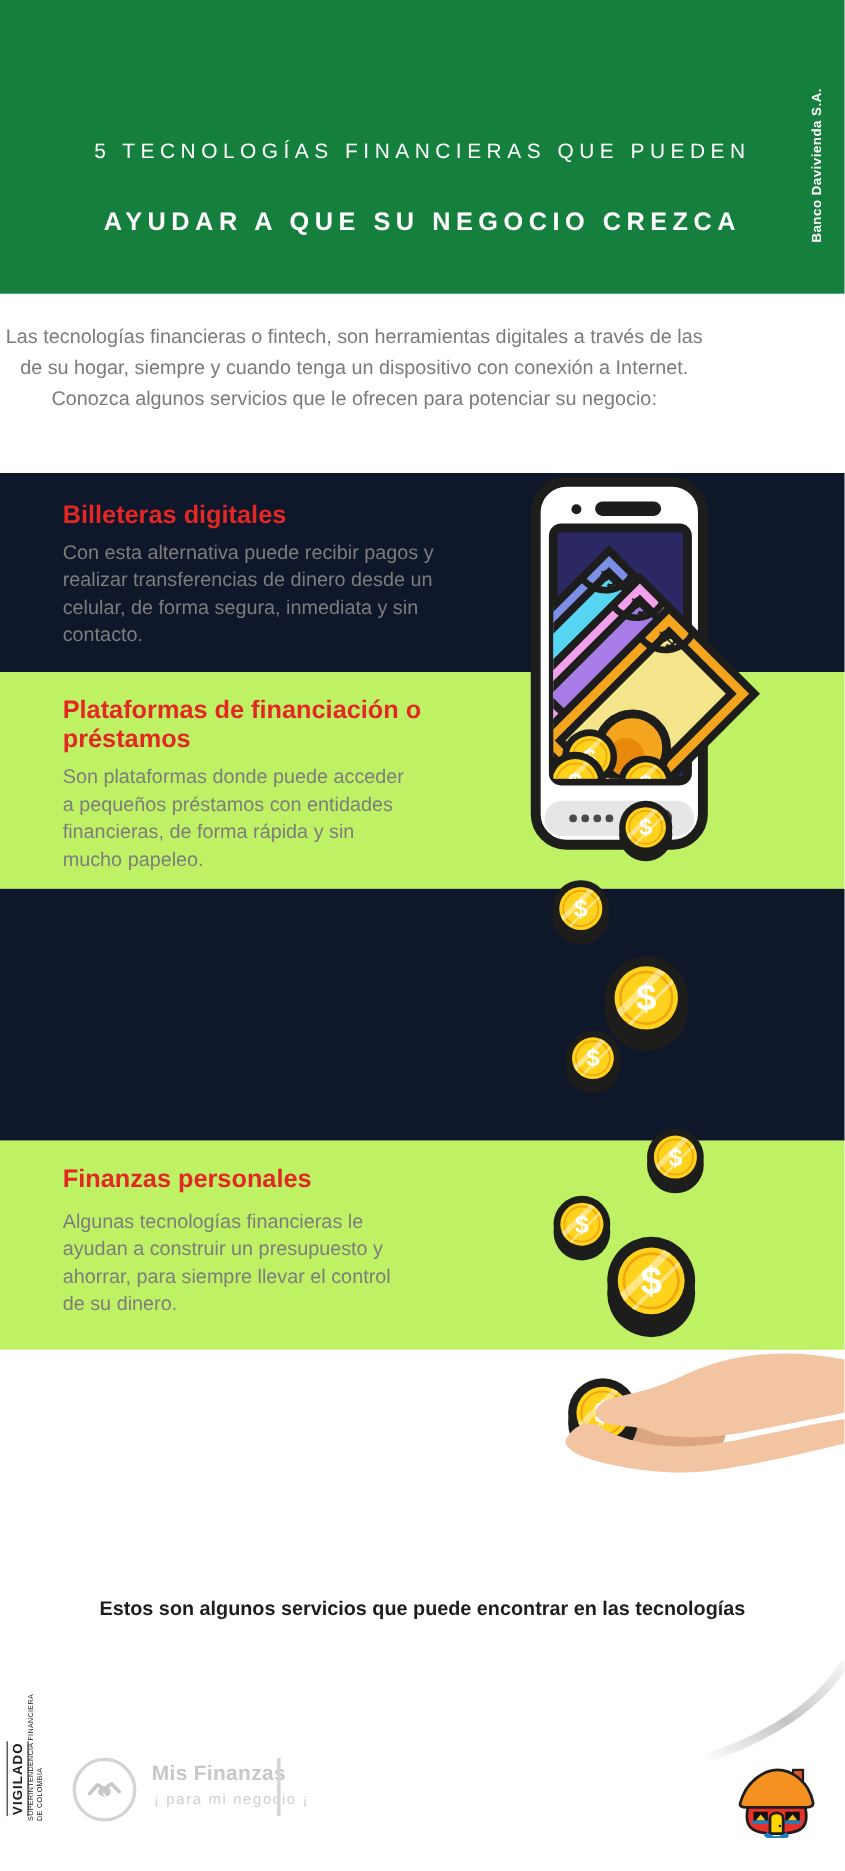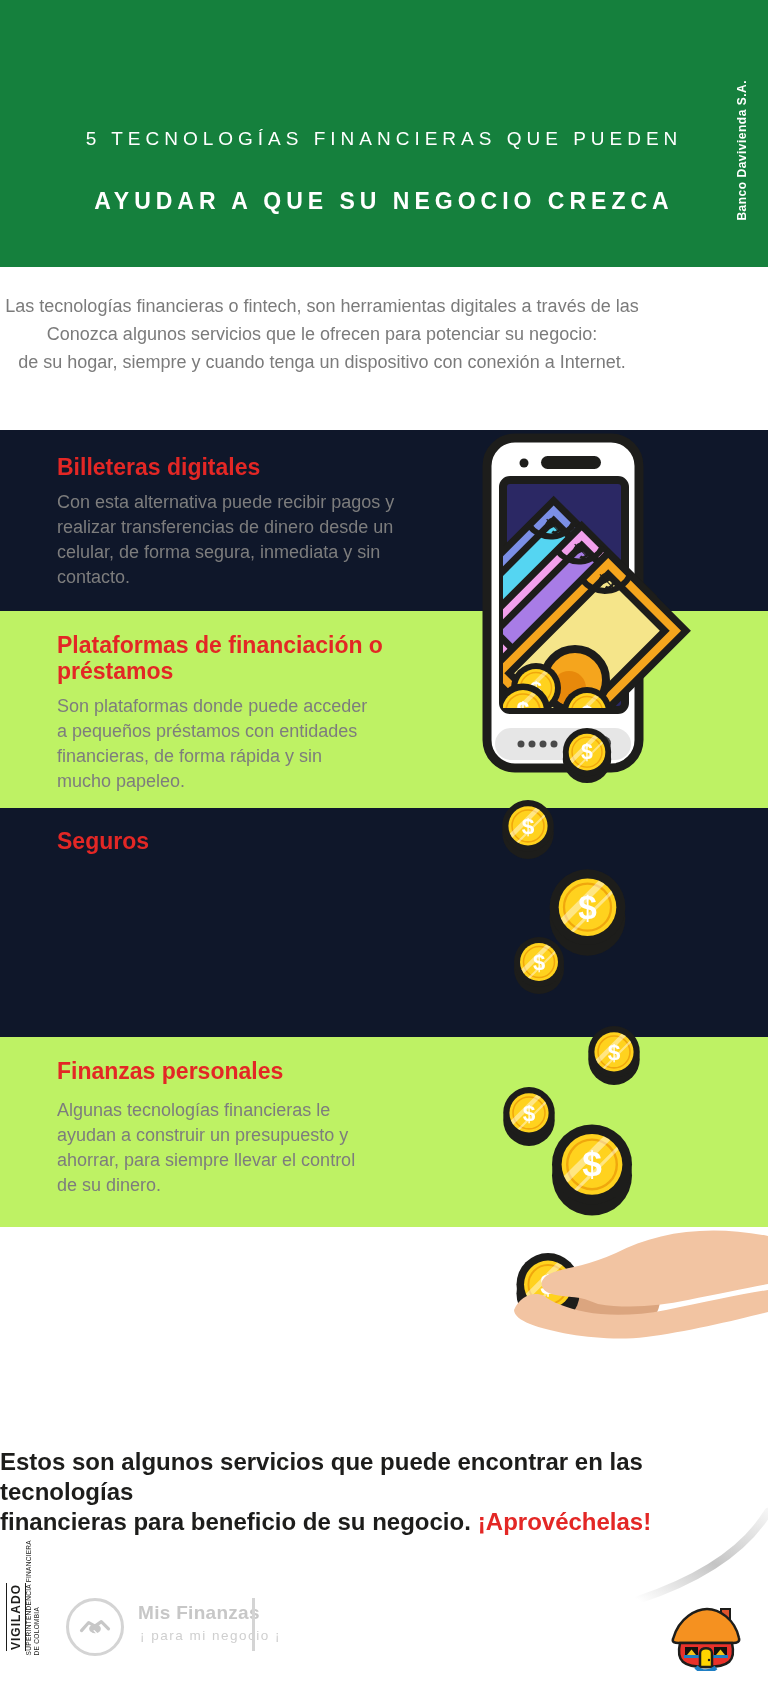--- a/index.html
+++ b/index.html
@@ -24,22 +24,22 @@
   .sec h2{margin:0;color:#E32725;font-size:23px;font-weight:700;line-height:26px;}
   .sec p{margin:10px 0 0 0;color:#7D7D7D;font-size:18px;line-height:25px;}
   #band1{top:430px;height:181px;} #band1 .sec{padding-top:24px;} #band1 p{max-width:362px;}
   #band2{top:611px;height:197px;} #band2 .sec{padding-top:21px;} #band2 h2{max-width:380px;} #band2 p{max-width:316px;}
   #band3{top:808px;height:229px;} #band3 .sec{padding-top:20px;} #band3 p{max-width:302px;margin-top:12px;}
   #band4{top:1037px;height:190px;} #band4 .sec{padding-top:21px;} #band4 p{max-width:322px;margin-top:14px;}
   #band5{top:1227px;height:181px;} #band5 .sec{padding-top:20px;} #band5 p{max-width:302px;margin-top:14px;}
   
   .abs{position:absolute;}
   
-  .closing{position:absolute;left:0;top:1447px;width:768px;text-align:left;color:#1D1D1B;
-           font-size:24px;font-weight:700;line-height:30px;}
+  .closing{position:absolute;left:0;top:1447px;width:768px;text-align:center;color:#1D1D1B;
+           font-size:18px;font-weight:700;line-height:30px;}
   .closing .hl{color:#E32725;margin-left:7px;}
   
   .vigilado{position:absolute;left:6px;top:1583px;writing-mode:vertical-rl;transform:rotate(180deg);
             font-size:12px;font-weight:700;color:#1D1D1B;letter-spacing:1px;
             border-left:1.5px solid #1D1D1B;border-right:1.5px solid #1D1D1B;padding:1px 2px;}
   .vigilado-sub{position:absolute;left:25px;top:1540px;writing-mode:vertical-rl;transform:rotate(180deg);
             font-size:6.5px;line-height:8px;color:#1D1D1B;letter-spacing:.3px;}
   .mf-circle{position:absolute;left:66px;top:1598px;width:52px;height:52px;border:3px solid #D4D4D4;
              border-radius:50%;display:flex;align-items:center;justify-content:center;}
   .mf-title{position:absolute;left:138px;top:1602px;font-size:19px;font-weight:700;color:#C7C7C7;letter-spacing:.3px;}
@@ -91,39 +91,38 @@
   </svg>
 
   <div class="header">
     <div class="title1">5 TECNOLOGÍAS FINANCIERAS QUE PUEDEN</div>
     <div class="title2">AYUDAR A QUE SU NEGOCIO CREZCA</div>
     <div class="vert-brand">Banco Davivienda S.A.</div>
   </div>
 
   <div class="intro">
     <div>Las tecnologías financieras o fintech, son herramientas digitales a través de las</div>
+    <div>de su hogar, siempre y cuando tenga un dispositivo con conexión a Internet.</div>
     <div>Conozca algunos servicios que le ofrecen para potenciar su negocio:</div>
-    <div>de su hogar, siempre y cuando tenga un dispositivo con conexión a Internet.</div>
   </div>
 
   <div id="band1" class="band gray">
     <div class="sec">
       <h2>Billeteras digitales</h2>
       <p>Con esta alternativa puede recibir pagos y realizar transferencias de dinero desde un celular, de forma segura, inmediata y sin contacto.</p>
     </div>
   </div>
   <div id="band2" class="band white">
     <div class="sec">
       <h2>Plataformas de financiación o préstamos</h2>
       <p>Son plataformas donde puede acceder a pequeños préstamos con entidades financieras, de forma rápida y sin mucho papeleo.</p>
     </div>
   </div>
   <div id="band3" class="band gray">
     <div class="sec">
-      <h2>Seguros</h2>
     </div>
   </div>
   <div id="band4" class="band white">
     <div class="sec">
       <h2>Finanzas personales</h2>
       <p>Algunas tecnologías financieras le ayudan a construir un presupuesto y ahorrar, para siempre llevar el control de su dinero.</p>
     </div>
   </div>
 
   <svg class="abs" style="left:477px;top:430px" width="240" height="360" viewBox="0 0 240 360">
@@ -195,21 +194,20 @@
     <path d="M 60,84 C 90,70 140,66 170,74 C 180,95 170,112 150,118 C 120,124 86,116 68,102 Z" fill="#DBA57F"></path>
     <use href="#coin" x="24" y="38" width="76" height="82"></use>
     <path d="M 282,26 C 222,14 170,22 130,43 C 104,55 84,57 68,62 C 53,67 52,78 63,83 C 74,88 92,85 104,91
              L 112,94 C 142,99 172,96 202,90 C 232,84 262,78 282,74 Z" fill="#F2C4A2"></path>
     <path d="M 28,100 C 34,86 48,81 58,86 C 66,92 80,98 100,102 C 120,106 150,106 180,100 C 220,92 254,84 282,80
              L 282,102 C 250,110 200,122 160,127 C 120,132 70,124 44,114 C 34,110 28,105 28,100 Z" fill="#F2C4A2"></path>
   </svg>
 
   <div class="closing">
     <div>Estos son algunos servicios que puede encontrar en las tecnologías</div>
-    <div><span>financieras para beneficio de su negocio.</span><span class="hl">¡Aprovéchelas!</span></div>
   </div>
 
   <svg class="abs" style="left:630px;top:1490px" width="138" height="120" viewBox="0 0 138 120">
     <path d="M 138,22 Q 104,78 8,110" fill="none" stroke="url(#swooshgrad)" stroke-width="8" stroke-linecap="round"></path>
   </svg>
 
   <div class="vigilado-sub">
     <span>SUPERINTENDENCIA FINANCIERA</span><br><span>DE COLOMBIA</span>
   </div>
   <div class="vigilado">VIGILADO</div>

